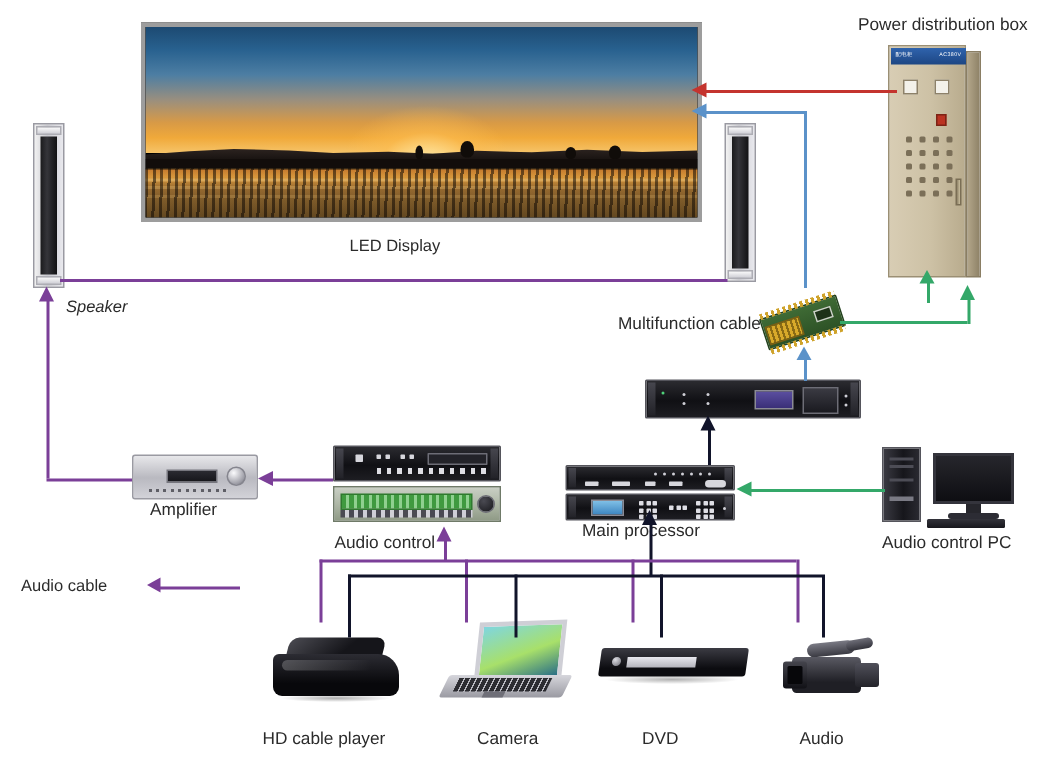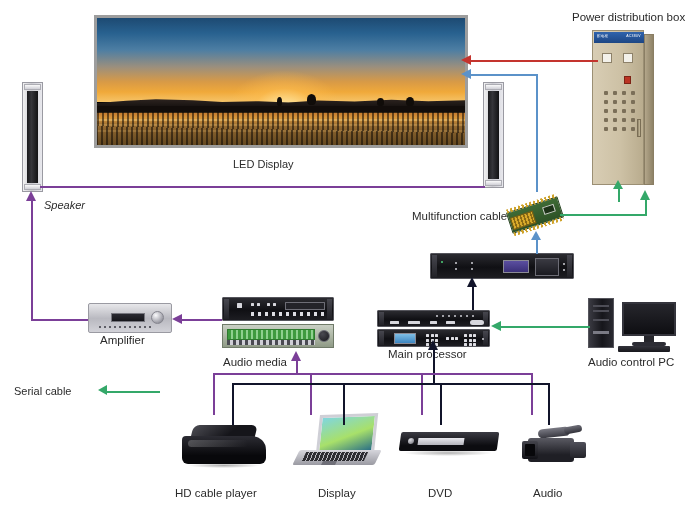--- a/index.html
+++ b/index.html
@@ -370,37 +370,37 @@
     <div class="sq-btn" style="left:50px;top:5px;"></div>
     <div class="sq-btn" style="left:62px;top:4px;width:38px;height:6px;background:#232329;border:1px solid #6d6d76;"></div>
     <div class="sq-btn" style="left:28px;top:14px;width:74px;height:4px;
          background:repeating-linear-gradient(90deg,#dedee4 0px,#dedee4 3px,transparent 3px,transparent 7px);"></div>
   </div>
   <div id="am2">
     <div class="green"></div>
     <div class="jacks"></div>
     <div class="ring"></div>
   </div>
-  <div class="lbl big" style="left:223px;top:356px;">Audio  media</div>
+  <div class="lbl big" style="left:223px;top:356px;">Audio  control</div>
 
   <div id="hdm">
     <div class="shadow"></div>
     <div class="top"></div>
     <div class="front"></div>
     <div class="sheen"></div>
   </div>
   <div class="lbl big" style="left:175px;top:487px;">HD cable player</div>
 
   <div id="lap">
     <div class="scr"></div>
     <div class="base"></div>
     <div class="keys"></div>
     <div class="pad"></div>
   </div>
-  <div class="lbl big" style="left:318px;top:487px;">Display</div>
+  <div class="lbl big" style="left:318px;top:487px;">Camera</div>
 
   <div id="dvd">
     <div class="shadow"></div>
     <div class="body"></div>
     <div class="tray"></div>
     <div class="knob"></div>
   </div>
   <div class="lbl big" style="left:428px;top:487px;">DVD</div>
 
   <div id="cam">
@@ -458,19 +458,19 @@
   <div class="w wv" style="left:531px;top:373px;height:42px;border-color:#7b3f98;"></div>
 
   <div class="w wh" style="left:232px;top:383px;width:316px;border-color:#11142a;"></div>
   <div class="w wv" style="left:232px;top:383px;height:42px;border-color:#11142a;"></div>
   <div class="w wv" style="left:343px;top:383px;height:42px;border-color:#11142a;"></div>
   <div class="w wv" style="left:440px;top:383px;height:42px;border-color:#11142a;"></div>
   <div class="w wv" style="left:548px;top:383px;height:42px;border-color:#11142a;"></div>
 
   <div id="legend">
     <div class="leg-row">
-      <span class="leg-text">Serial cable</span>
-      <span class="leg-line" style="border-color:#34a869;"></span>
-      <span class="leg-arrow" style="border-right:9px solid #34a869;"></span>
+      <span class="leg-text">Audio cable</span>
+      <span class="leg-line" style="border-color:#7b3f98;"></span>
+      <span class="leg-arrow" style="border-right:9px solid #7b3f98;"></span>
     </div>
   </div>
 
 </div>
 
 </body></html>

